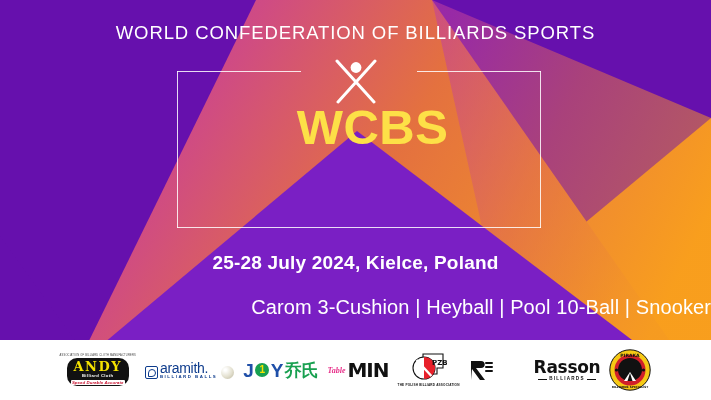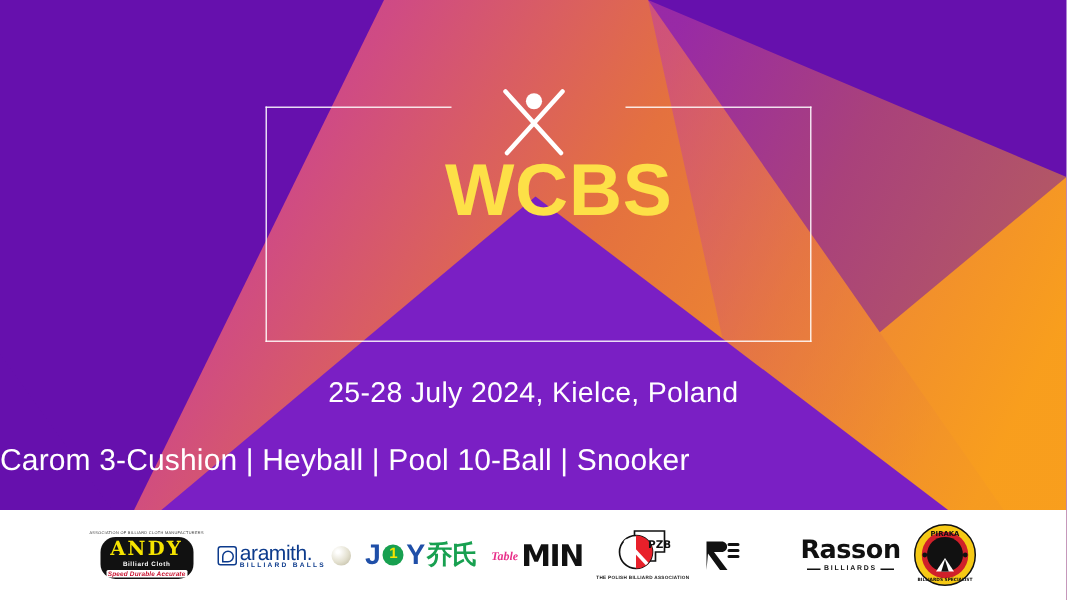--- a/index.html
+++ b/index.html
@@ -57,25 +57,25 @@
     text-align:center;
     color:#fff;
     font-size:32px;
     font-weight:300;
     letter-spacing:1.2px;
     line-height:1;
   }
   .dateline {
     position:absolute; left:0; top:252px; width:711px;
     text-align:center; color:#fff;
-    font-size:19px; font-weight:400; letter-spacing:.2px;
+    font-size:19px; font-weight:700; letter-spacing:.2px;
   }
   .disciplines {
     position:absolute; left:0; top:296px; width:711px;
-    text-align:left; color:#fff;
+    text-align:right; color:#fff;
     font-size:20px; font-weight:400; letter-spacing:.1px;
   }
 
   
   #sponsorbar {
     position:absolute; left:0; bottom:0; width:711px; height:60px;
     background:#ffffff;
     display:flex; align-items:center; justify-content:center;
     gap:9px;
     padding:0 8px;
@@ -95,21 +95,21 @@
     letter-spacing:1.5px;
   }
   .andy-sub { color:#fff; font-size:4.2px; font-weight:bold; letter-spacing:.4px; line-height:1.4;}
   .andy-tag {
     margin-top:1px; background:#fff; border-radius:1px; width:100%;
     text-align:center; color:#c8102e; font-size:4.3px;
     font-style:italic; font-weight:bold; letter-spacing:.1px;
   }
 
   
-  .aramith-wrap { display:flex; align-items:center; gap:2px; }
+  .aramith-wrap { display:flex; align-items:flex-end; gap:2px; }
   .ara-mono {
     width:13px; height:13px; border:1.6px solid #0d3b8c; border-radius:2px;
     position:relative; flex:0 0 auto;
   }
   .ara-mono:after{
     content:""; position:absolute; left:2px; top:2px; width:6px; height:6px;
     border:1.4px solid #0d3b8c; border-radius:50% 50% 50% 0;
   }
   .ara-txt { display:flex; flex-direction:column; line-height:1; }
   .ara-name { font-size:14px; color:#0d3b8c; letter-spacing:-.3px; font-weight:400; }
@@ -195,20 +195,21 @@
   </svg>
 
   <div class="frame-box">
     <div class="frame-edge f-left"></div>
     <div class="frame-edge f-right"></div>
     <div class="frame-edge f-bottom"></div>
     <div class="frame-edge f-top-l"></div>
     <div class="frame-edge f-top-r"></div>
   </div>
 
+  <div class="headline">WORLD CONFEDERATION OF BILLIARDS SPORTS</div>
 
   <svg class="logo-mark" viewBox="0 0 48 46">
     <circle cx="24" cy="9.5" r="5.4" fill="#ffffff"></circle>
     <path d="M5 3 L42 44" stroke="#ffffff" stroke-width="3" stroke-linecap="round" fill="none"></path>
     <path d="M43 3 L6 44" stroke="#ffffff" stroke-width="3" stroke-linecap="round" fill="none"></path>
     <path d="M24 19 L14 34 L34 34 Z" fill="#ffffff" opacity="0"></path>
   </svg>
 
   <div class="wcbs">WCBS</div>
 

